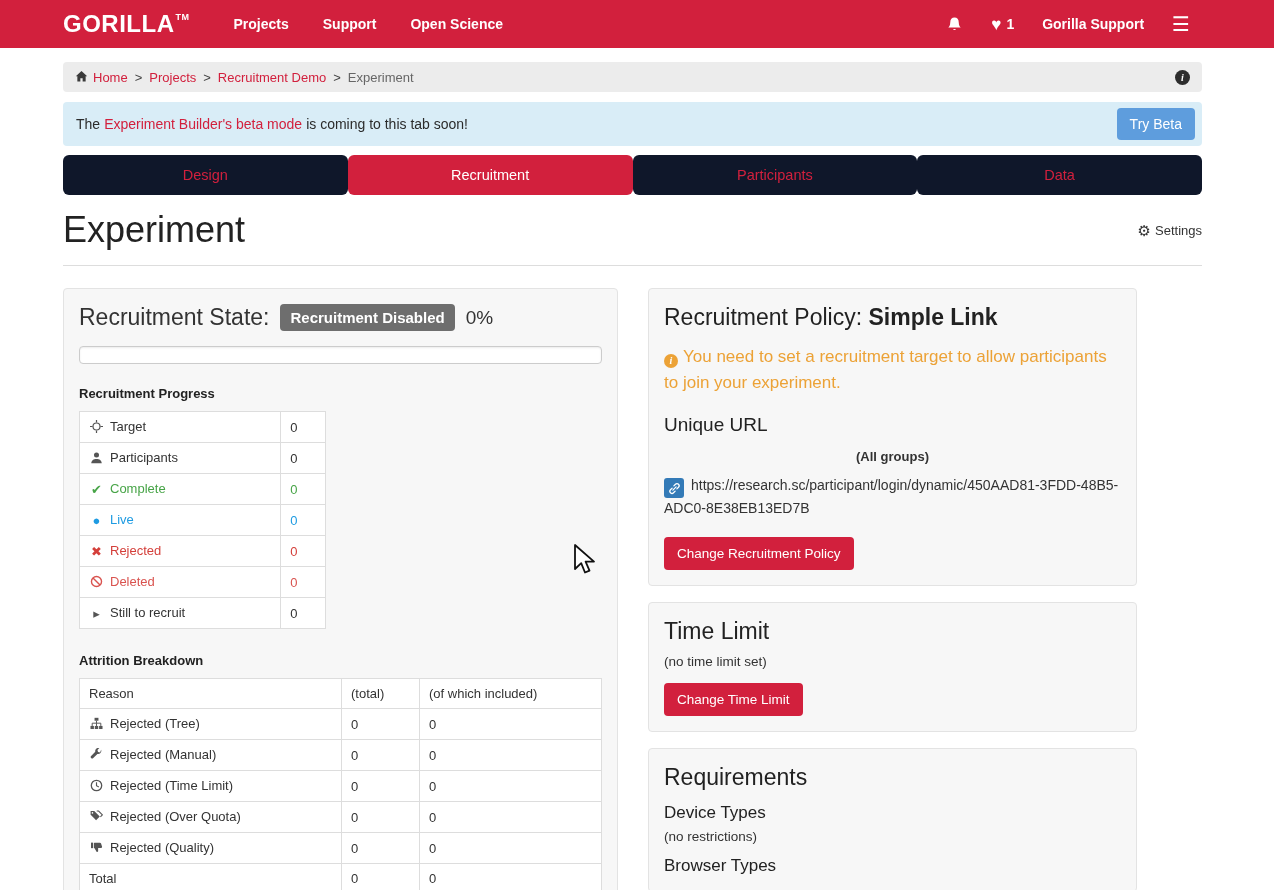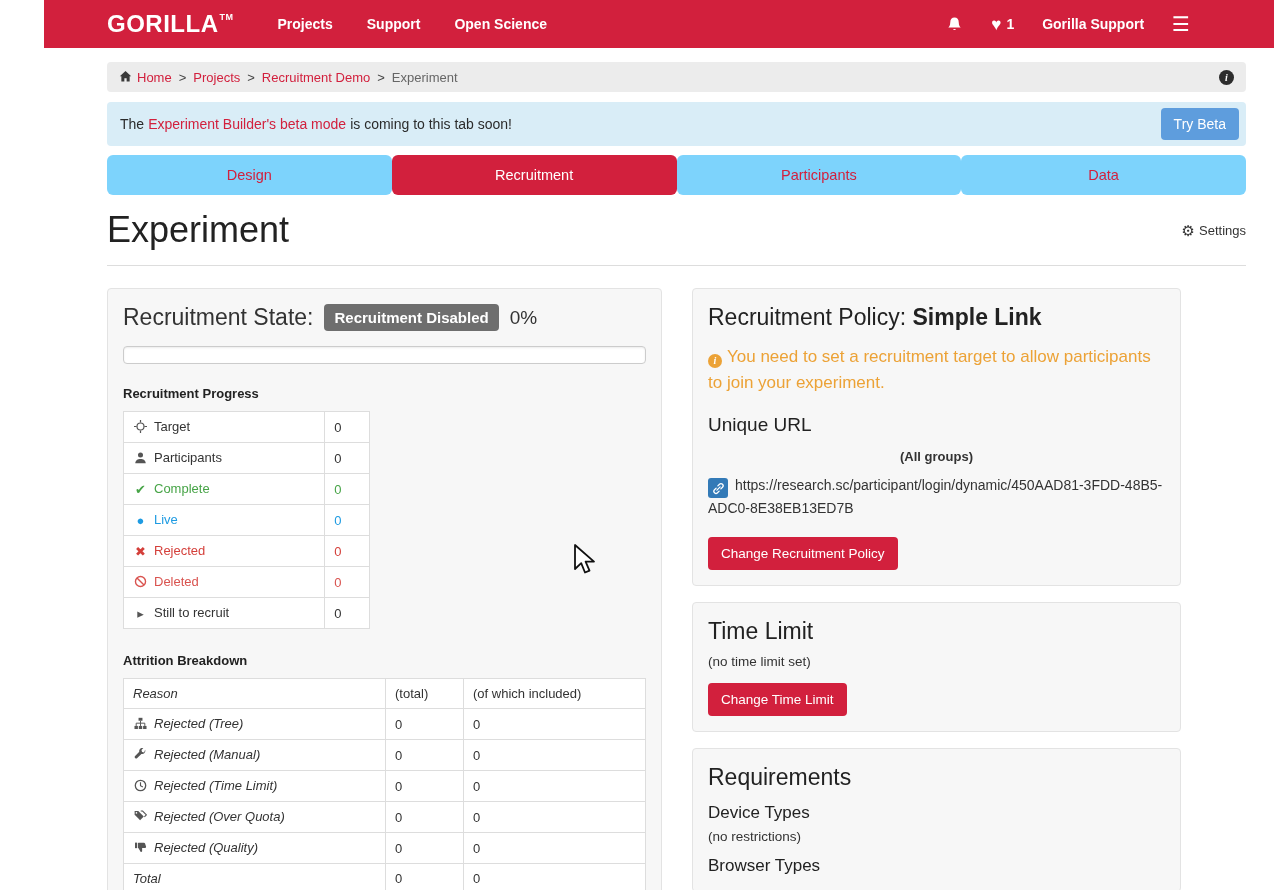--- a/index.html
+++ b/index.html
@@ -15,21 +15,21 @@
     --rej-red:#d43f3a;
     --del-red:#d9534f;
     --card-bg:#f7f7f7;
     --card-border:#e3e3e3;
     --tbl-border:#ddd;
     --text:#333;
   }
   *{box-sizing:border-box;margin:0;padding:0;}
   html,body{width:1274px;height:890px;overflow:hidden;background:#fff;
     font-family:"Liberation Sans","DejaVu Sans",sans-serif;color:var(--text);}
-  .page{position:relative;width:1274px;height:890px;overflow:hidden;padding-left:44px;}
+  .page{position:relative;width:1274px;height:890px;overflow:hidden;}
 
   
   .navbar{height:48px;background:var(--red);display:flex;align-items:center;
     padding:0 84px 0 63px;color:#fff;}
   .brand{font-size:24px;font-weight:bold;letter-spacing:.5px;color:#fff;cursor:pointer;display:flex;align-items:flex-start;}
   .brand sup{font-size:9px;margin-top:2px;margin-left:1px;}
   .nav-items{display:flex;gap:34px;margin-left:44px;}
   .nav-item{font-size:14px;font-weight:bold;color:#fff;cursor:pointer;}
   .nav-right{margin-left:auto;display:flex;align-items:center;gap:28px;}
   .nav-ico{display:inline-flex;align-items:center;cursor:pointer;color:#fff;}
@@ -54,21 +54,21 @@
   
   .beta-alert{margin-top:10px;background:var(--beta-bg);border-radius:4px;height:44px;
     display:flex;align-items:center;padding:0 7px 0 13px;font-size:14px;color:#2b2b2b;}
   .beta-link{color:var(--red);cursor:pointer;margin:0 4px;}
   .beta-btn{margin-left:auto;background:var(--beta-btn);color:#fff;border:none;border-radius:4px;
     font-size:14px;padding:8px 13px;cursor:pointer;font-family:inherit;text-align:right;}
 
   
   .tabs{margin-top:9px;display:flex;}
   .tab{flex:1;height:40px;line-height:40px;text-align:center;font-size:14.5px;color:var(--red);
-    cursor:pointer;background:#7dd3fc;border-radius:6px;}
+    cursor:pointer;background:#0f172a;border-radius:6px;}
   .tab.active{background:var(--red);color:#fff;}
 
   
   .title-row{margin-top:14px;display:flex;align-items:center;justify-content:space-between;}
   .page-title{font-size:36px;font-weight:normal;color:#222;}
   .settings{display:flex;align-items:center;gap:4px;font-size:13px;color:#333;cursor:pointer;}
   .gear{font-size:15px;line-height:1;}
   hr.rule{border:none;border-top:1px solid #ddd;margin:14px 0 22px;}
 
   
@@ -92,21 +92,21 @@
   .ptable{width:247px;}
   .ptable .plabel{width:202px;}
   .ptable .pval{width:45px;}
   .icn{display:inline-block;width:15px;margin-right:6px;color:#555;text-align:center;vertical-align:-1px;}
   .icn svg{vertical-align:-1px;}
   tr.c-green td{color:var(--green);} tr.c-green .icn{color:var(--green);}
   tr.c-blue td{color:var(--blue);} tr.c-blue .icn{color:var(--blue);}
   tr.c-red td{color:var(--rej-red);} tr.c-red .icn{color:var(--rej-red);}
   tr.c-red2 td{color:var(--del-red);} tr.c-red2 .icn{color:var(--del-red);}
   .atable{width:100%;}
-  .atable .a1{width:262px;font-style:italic;}
+  .atable .a1{width:262px;}
   .atable .a2{width:78px;}
 
   
   .card-h2{font-size:23px;font-weight:normal;color:#222;}
   .card-h2 b{font-weight:bold;}
   .policy-desc{font-size:13.5px;margin-top:10px;color:#333;}
   .warning{margin-top:13px;font-size:17px;color:var(--warn);line-height:1.55;}
   .warn-badge{width:14px;height:14px;border-radius:50%;background:var(--warn);color:#fff;
     display:inline-flex;align-items:center;justify-content:center;vertical-align:-2px;margin-right:5px;}
   .warn-badge::before{content:"i";font:italic bold 10px "Liberation Serif","DejaVu Serif",serif;}

